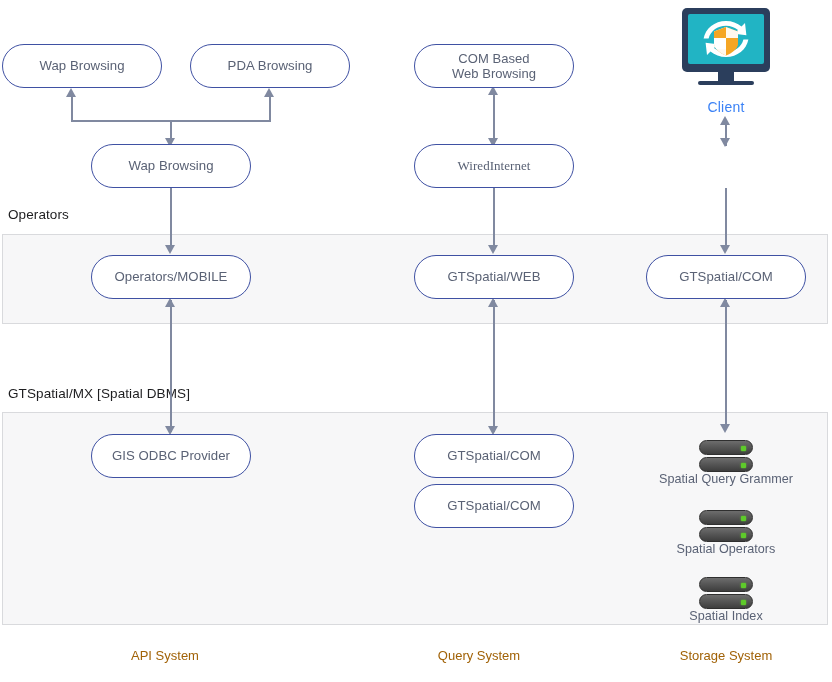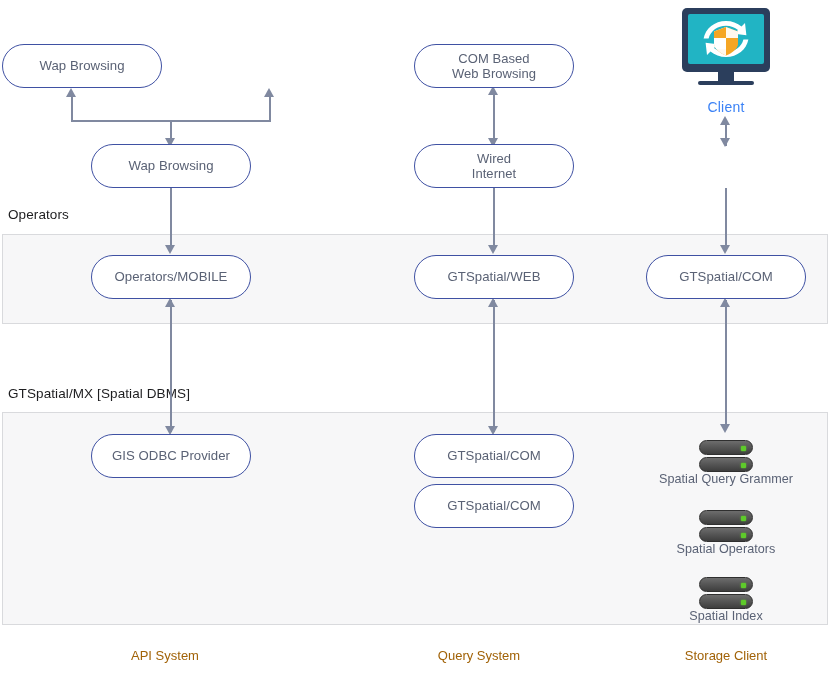--- a/index.html
+++ b/index.html
@@ -177,20 +177,21 @@
 
   <div class="vline" style="left:725px; top:188px; height:59px;"></div>
   <div class="arrow-down" style="left:720px; top:245px;"></div>
 
   <div class="vline" style="left:725px; top:300px; height:128px;"></div>
   <div class="arrow-up" style="left:720px; top:298px;"></div>
   <div class="arrow-down" style="left:720px; top:424px;"></div>
 
   <div class="pill" style="left:2px; top:44px; width:160px; height:44px;">Wap Browsing</div>
 
+  <div class="pill" style="left:190px; top:44px; width:160px; height:44px;">PDA Browsing</div>
 
   <div class="pill two-line" style="left:414px; top:44px; width:160px; height:44px; flex-direction:column;">
     <span>COM Based</span>
     <span>Web Browsing</span>
   </div>
 
   <div class="monitor" style="left:682px; top:8px; width:88px; height:78px;">
     <div class="mon-frame">
       <div class="mon-screen">
         <svg width="76" height="50" viewBox="0 0 76 50">
@@ -209,21 +210,21 @@
         </svg>
       </div>
     </div>
     <div class="mon-neck"></div>
     <div class="mon-base"></div>
   </div>
   <div class="client-label" style="left:682px; top:99px;">Client</div>
 
   <div class="pill" style="left:91px; top:144px; width:160px; height:44px;">Wap Browsing</div>
 
-  <div class="pill two-line" style="left:414px; top:144px; width:160px; height:44px; flex-direction:column;">
+  <div class="pill two-line" style="left:414px; top:144px; width:160px; height:44px; font-family:Liberation Serif, serif;">
     <span>Wired</span>
     <span>Internet</span>
   </div>
 
 
   <div class="pill" style="left:91px; top:255px; width:160px; height:44px;">Operators/MOBILE</div>
 
   <div class="pill" style="left:414px; top:255px; width:160px; height:44px;">GTSpatial/WEB</div>
 
   <div class="pill" style="left:646px; top:255px; width:160px; height:44px;">GTSpatial/COM</div>
@@ -259,15 +260,15 @@
       <span class="srv-led"></span>
     </div>
     <div class="srv-unit">
       <span class="srv-led"></span>
     </div>
   </div>
   <div class="server-label" style="left:616px; top:609px;">Spatial  Index</div>
 
   <div class="col-caption" style="left:65px; top:648px;">API System</div>
   <div class="col-caption" style="left:379px; top:648px;">Query System</div>
-  <div class="col-caption" style="left:626px; top:648px;">Storage Client</div>
+  <div class="col-caption" style="left:626px; top:648px;">Storage System</div>
 
 </div>
 
 </body></html>

